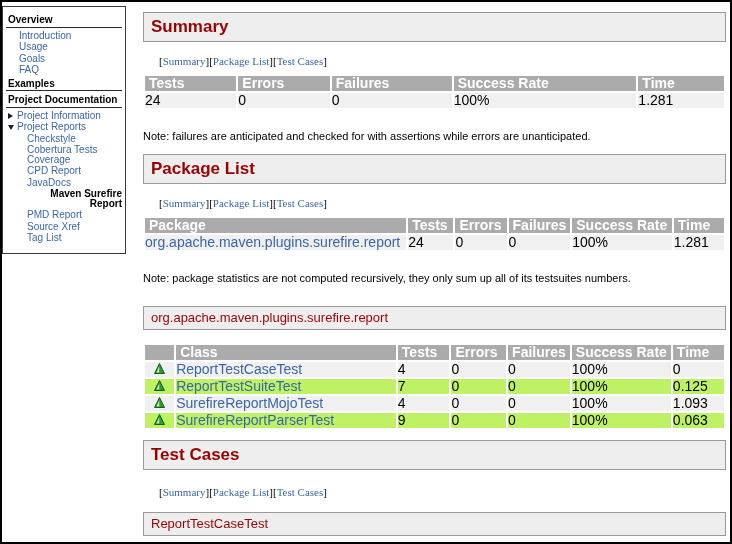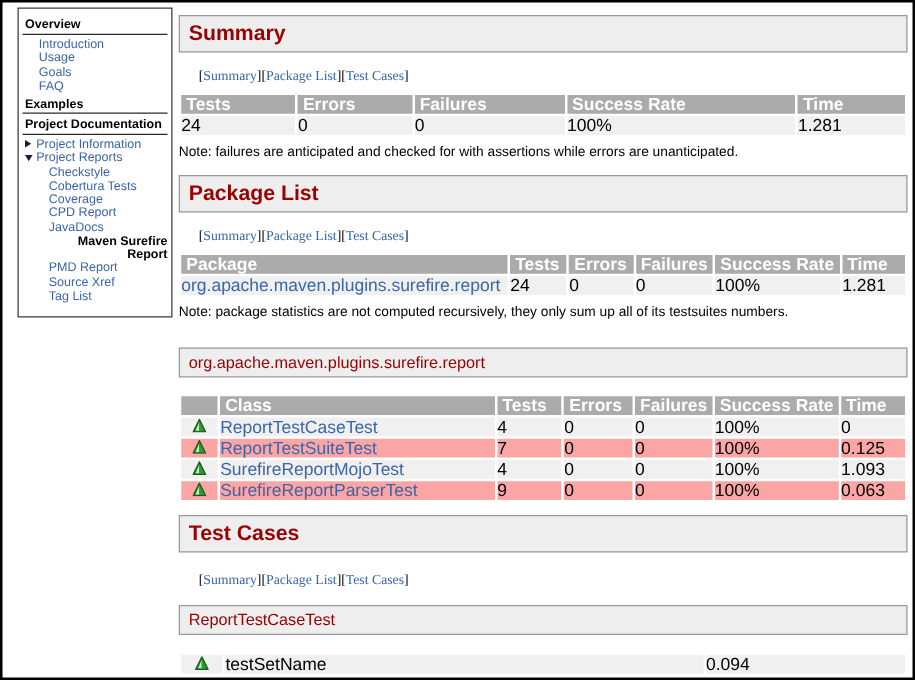--- a/index.html
+++ b/index.html
@@ -6,21 +6,21 @@
   html,body { margin:0; padding:0; background:#fff; }
   body { font-family:"Liberation Sans", sans-serif; }
 
   .viewport {
     position:relative; width:732px; height:544px;
     border:2px solid #000; background:#fff; overflow:hidden;
   }
 
   
   .sidebar {
-    position:absolute; left:12px; top:4px; width:124px; height:248px;
+    position:absolute; left:0; top:4px; width:124px; height:248px;
     border:1px solid #3a3a3a; background:#fff; padding:5px 3px 0 3px;
     font-size:10px; line-height:9.5px; overflow:hidden;
   }
   .nav-head {
     font-weight:bold; color:#000; font-size:10px;
     border-bottom:1px solid #2a2a2a; padding:2px 2px 2px 2px; margin:1px 0 2px 0;
   }
   .nav-link {
     display:block; color:#3a66a8; text-decoration:none;
     padding:1px 0 1px 13px; cursor:pointer;
@@ -54,25 +54,25 @@
   .crumbs a { color:#3a66a8; text-decoration:none; cursor:pointer; }
   .crumbs .br { color:#000; }
 
   table { width:100%; border-collapse:separate; border-spacing:2px; font-size:14px; margin:0; }
   th {
     background:#ababab; color:#fff; text-align:left; font-weight:bold;
     padding:1px 4px; line-height:13px; white-space:nowrap;
   }
   td { padding:1px 0; line-height:13px; }
   tr.r-light td { background:#f0f0f0; }
-  tr.r-dark  td { background:#fca5a5; }
+  tr.r-dark  td { background:#bef264; }
   a.cell-link { color:#3a66a8; text-decoration:none; cursor:pointer; }
   .icon-cell { width:30px; text-align:center; }
 
-  .note { margin:6px 0 11px 0; line-height:12px; }
+  .note { margin:20px 0 11px 0; line-height:12px; }
   .sp-lg { margin-top:22px; }
   .sp-md { margin-top:12px; }
 </style>
 </head>
 <body>
 
 <div class="viewport">
 
   <div class="sidebar">
     <div class="nav-head">Overview</div>

